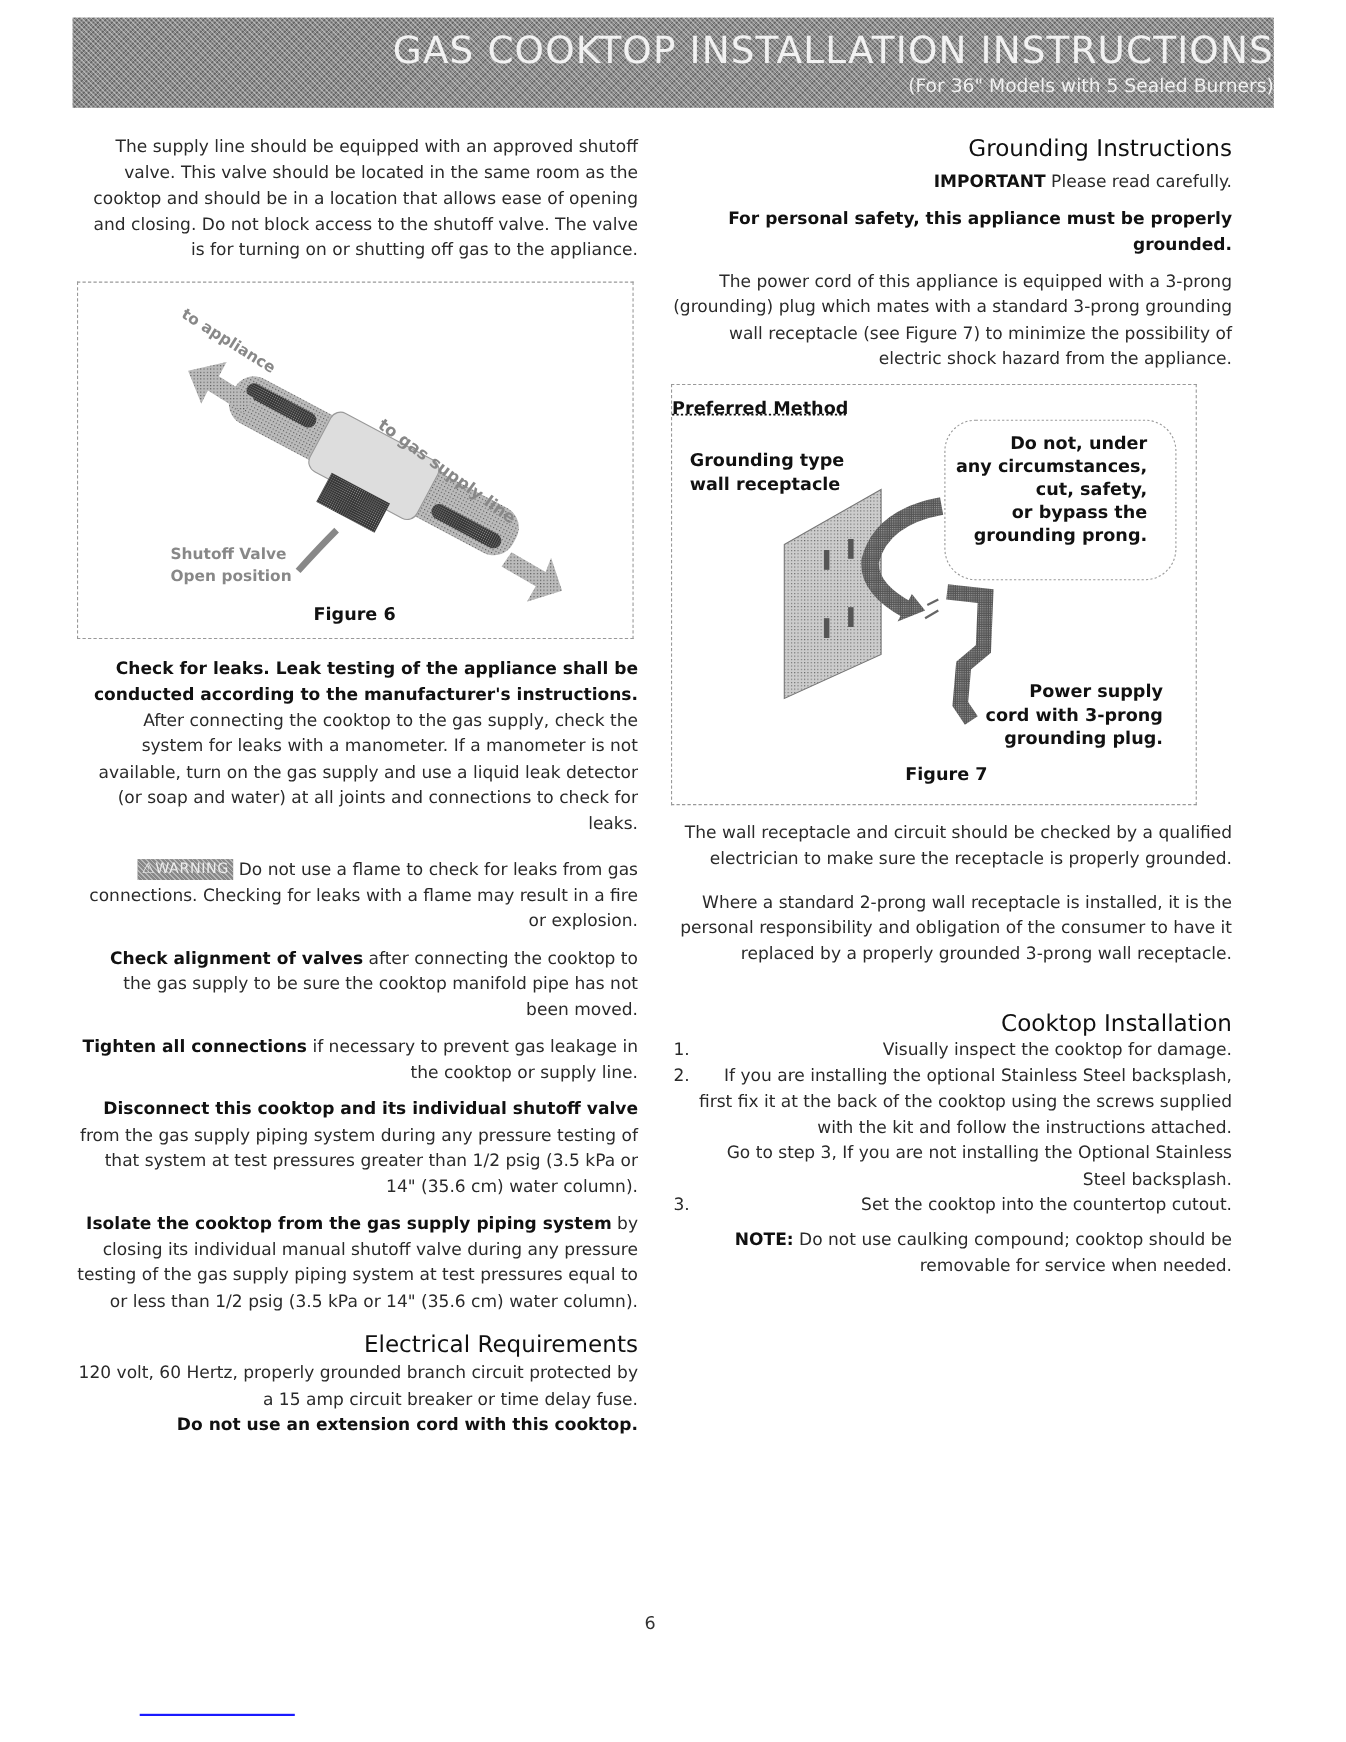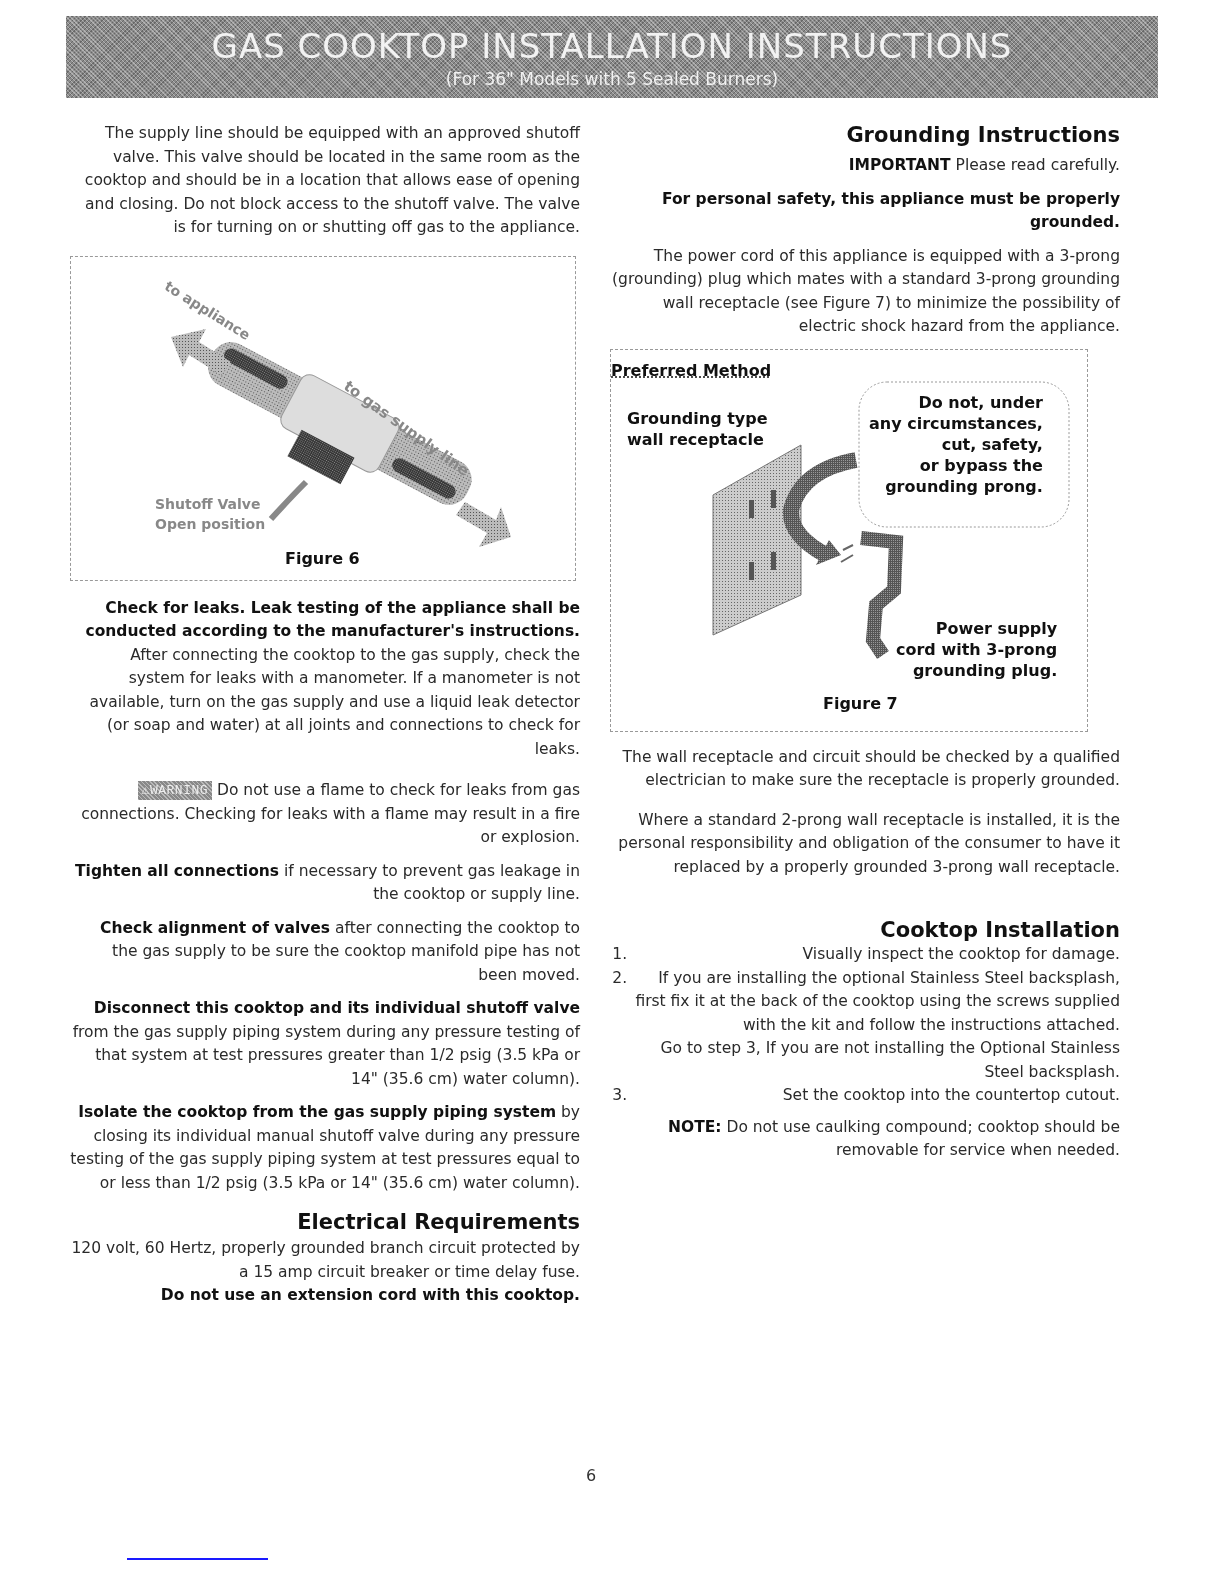--- a/index.html
+++ b/index.html
@@ -3,36 +3,36 @@
 <meta charset="utf-8">
 <style>
   html, body { margin:0; padding:0; background:#fff; }
   body { width:1224px; height:1584px; position:relative; overflow:hidden;
          font-family:"DejaVu Sans", sans-serif; color:#1a1a1a; }
   .banner { position:absolute; left:66px; top:16px; width:1092px; height:82px;
     background-color:#8a8a8a;
     background-image:
       repeating-linear-gradient(45deg, rgba(255,255,255,.35) 0 1px, transparent 1px 3px),
       repeating-linear-gradient(-45deg, rgba(0,0,0,.25) 0 1px, transparent 1px 3px);
-    text-align:center; color:#f2f2f2; }
+    text-align:right; color:#f2f2f2; }
   .banner .t1 { font-size:34px; letter-spacing:1px; margin-top:10px; line-height:40px; }
   .banner .t2 { font-size:17px; margin-top:2px; line-height:22px; }
   .col { position:absolute; font-size:15.5px; line-height:23.5px; color:#2a2a2a;text-align:right; }
   .left { left:70px; top:122px; width:510px; }
   .right { left:610px; top:122px; width:510px; }
   p { margin:0 0 10px 0; }
   .b { font-weight:bold; color:#111; }
-  h2 { font-size:21px; font-weight:bold; margin:0 0 6px 0; line-height:26px; color:#111; }
+  h2 { font-size:21px; font-weight:normal; margin:0 0 6px 0; line-height:26px; color:#111; }
   .fig { border:1px dashed #999; position:relative; box-sizing:border-box; }
   .fig6 { width:506px; height:325px; margin:16px 0 16px 0; }
   .fig7 { width:478px; height:383px; margin:6px 0 14px 0; }
   .figcap { position:absolute; font-weight:bold; font-size:16px; color:#111; }
   .warn { display:inline-block; background:#888;
      background-image:repeating-linear-gradient(45deg, rgba(255,255,255,.4) 0 1px, transparent 1px 3px);
-     color:#eee; font-size:13px; padding:0 4px; line-height:19px; letter-spacing:.5px; vertical-align:1px;font-family:Liberation Mono, monospace;}
+     color:#eee; font-size:13px; padding:0 4px; line-height:19px; letter-spacing:.5px; vertical-align:1px;}
   .fig-label { position:absolute; font-weight:bold; color:#111; font-size:16px; line-height:21px; }
   .gray-label { position:absolute; color:#888; font-weight:bold; font-size:14px; line-height:18px; }
   ol { margin:0; padding:0 0 0 22px; }
   ol li { margin:0; }
   .pagenum { position:absolute; left:586px; top:1466px; font-size:16px; color:#333; }
   .blue-line { position:absolute; left:127px; top:1558px; width:141px; height:2px; background:#1a1aff; }
 </style>
 </head>
 <body>
 
@@ -69,22 +69,22 @@
     </svg>
     <div class="gray-label" style="left:100px;top:20px;transform:rotate(32deg);transform-origin:left top;">to appliance</div>
     <div class="gray-label" style="left:280px;top:120px;transform:rotate(36deg);transform-origin:left top;font-size:15px;">to gas supply line</div>
     <div class="gray-label" style="left:84px;top:238px;">Shutoff Valve</div>
     <div class="gray-label" style="left:84px;top:258px;">Open position</div>
     <div class="figcap" style="left:214px;top:290px;">Figure 6</div>
   </div>
 
   <p><span class="b">Check for leaks. Leak testing of the appliance shall be conducted according to the manufacturer's instructions.</span><span> After connecting the cooktop to the gas supply, check the system for leaks with a manometer. If a manometer is not available, turn on the gas supply and use a liquid leak detector (or soap and water) at all joints and connections to check for leaks.</span></p>
   <p style="margin-top:18px"><span class="warn">⚠WARNING</span><span> Do not use a flame to check for leaks from gas connections. Checking for leaks with a flame may result in a fire or explosion.</span></p>
+  <p><span class="b">Check alignment of valves</span><span> after connecting the cooktop to the gas supply to be sure the cooktop manifold pipe has not been moved.</span></p>
   <p><span class="b">Tighten all connections</span><span> if necessary to prevent gas leakage in the cooktop or supply line.</span></p>
-  <p><span class="b">Check alignment of valves</span><span> after connecting the cooktop to the gas supply to be sure the cooktop manifold pipe has not been moved.</span></p>
   <p><span class="b">Disconnect this cooktop and its individual shutoff valve</span><span> from the gas supply piping system during any pressure testing of that system at test pressures greater than 1/2 psig (3.5 kPa or 14" (35.6 cm) water column).</span></p>
   <p><span class="b">Isolate the cooktop from the gas supply piping system</span><span> by closing its individual manual shutoff valve during any pressure testing of the gas supply piping system at test pressures equal to or less than 1/2 psig (3.5 kPa or 14" (35.6 cm) water column).</span></p>
   <h2 style="margin-top:14px;margin-bottom:2px">Electrical Requirements</h2>
   <p style="margin:0"><span>120 volt, 60 Hertz, properly grounded branch circuit protected by a 15 amp circuit breaker or time delay fuse.</span><br><span class="b">Do not use an extension cord with this cooktop.</span></p>
 </div>
 
 <div class="col right">
   <h2>Grounding Instructions</h2>
   <p><span class="b">IMPORTANT</span><span> Please read carefully.</span></p>
   <p class="b">For personal safety, this appliance must be properly grounded.</p>

